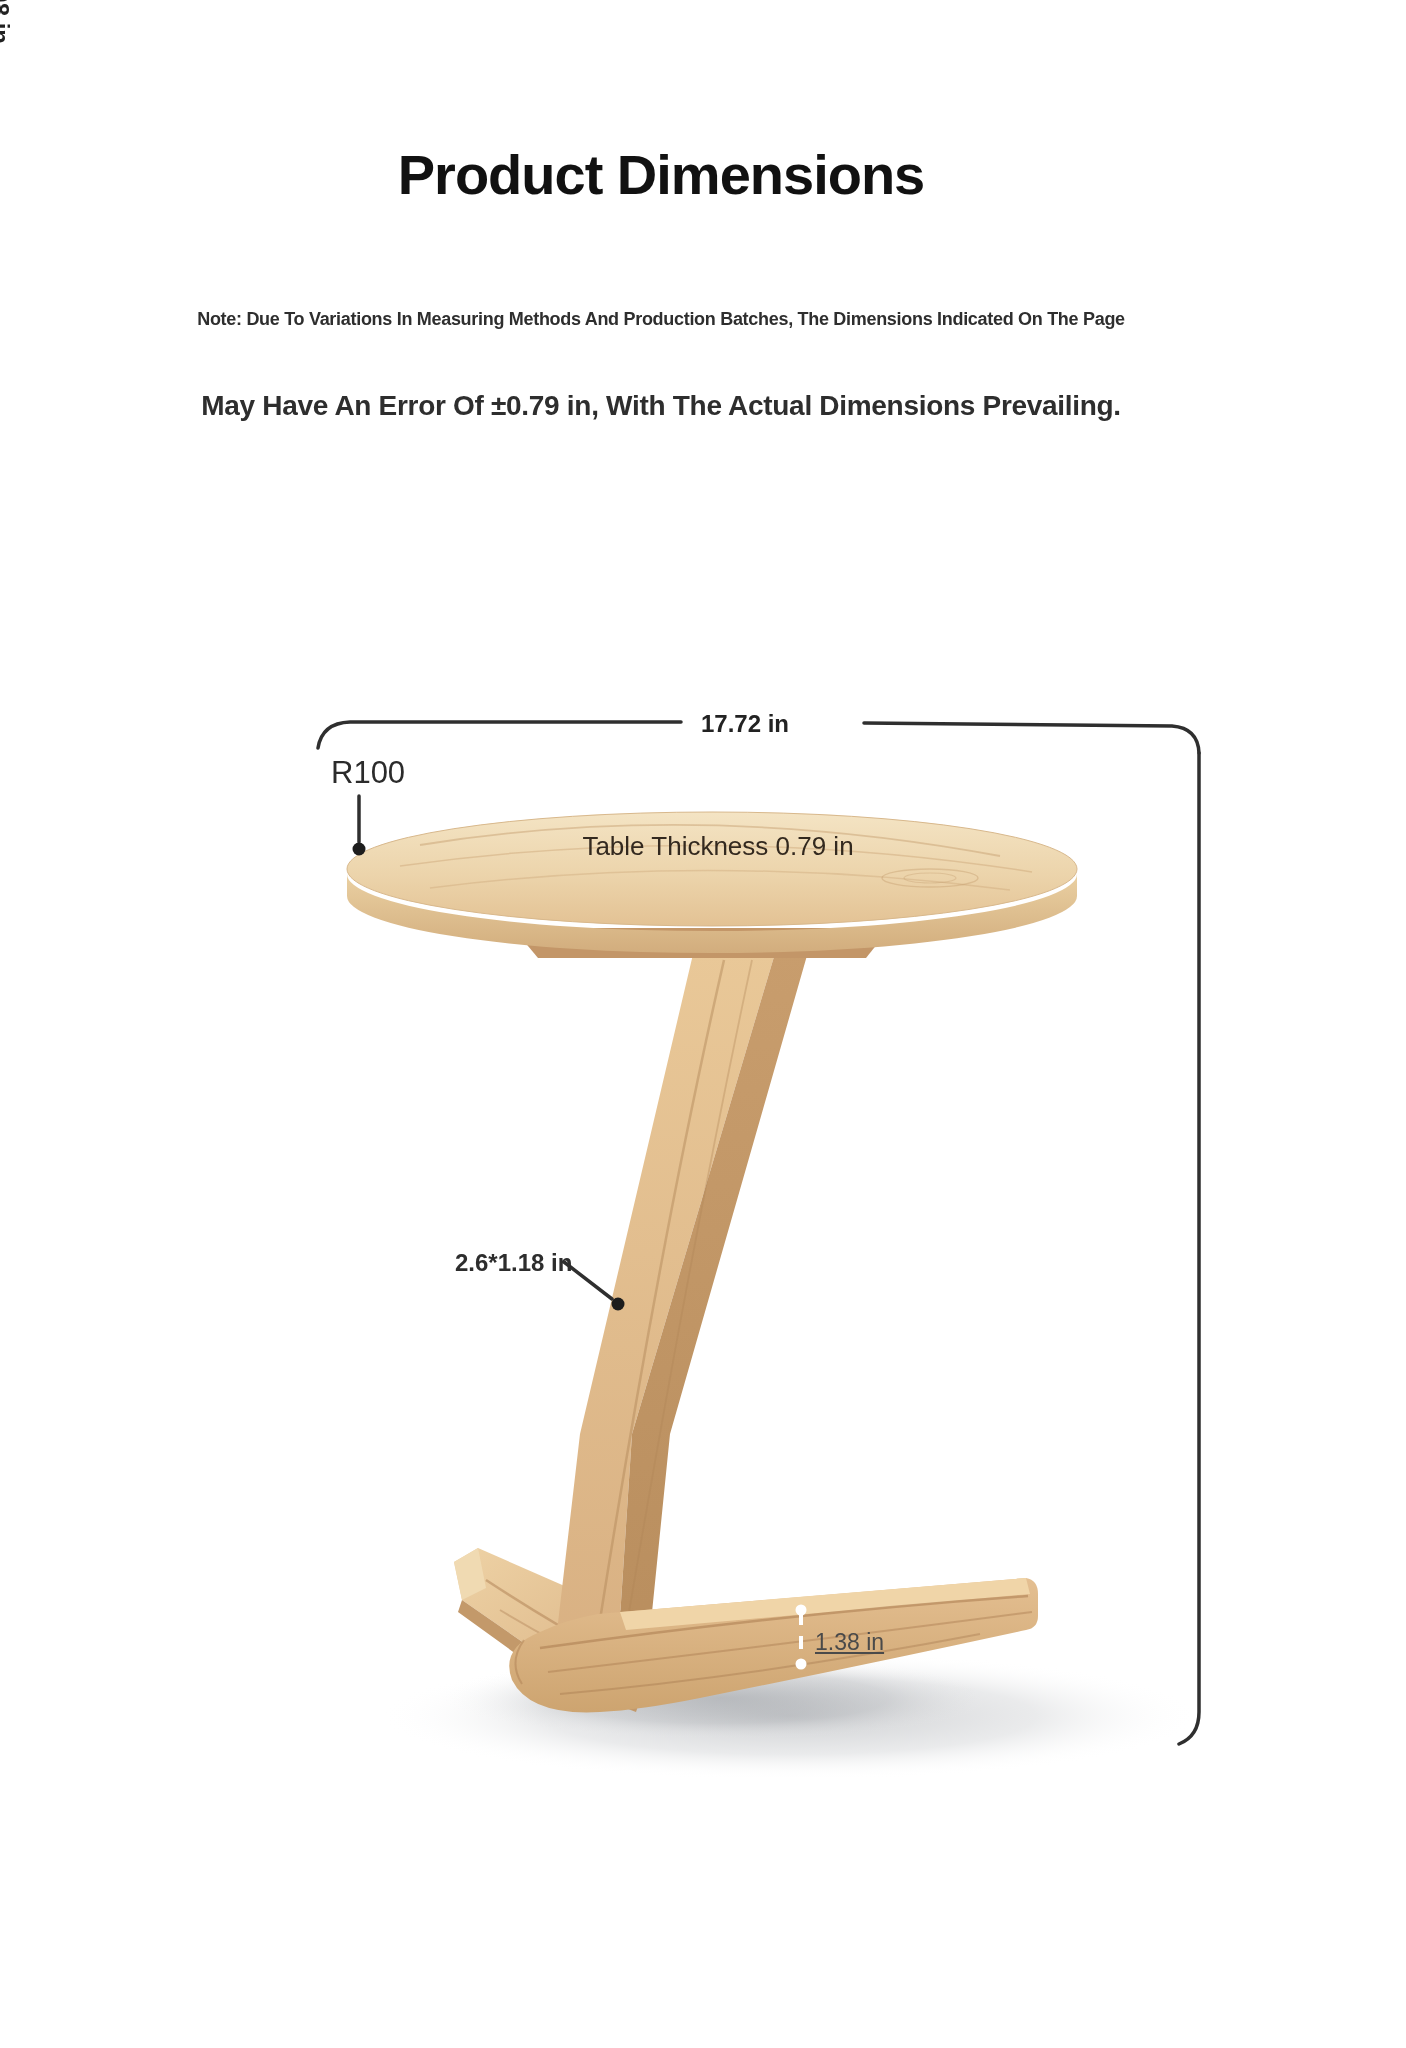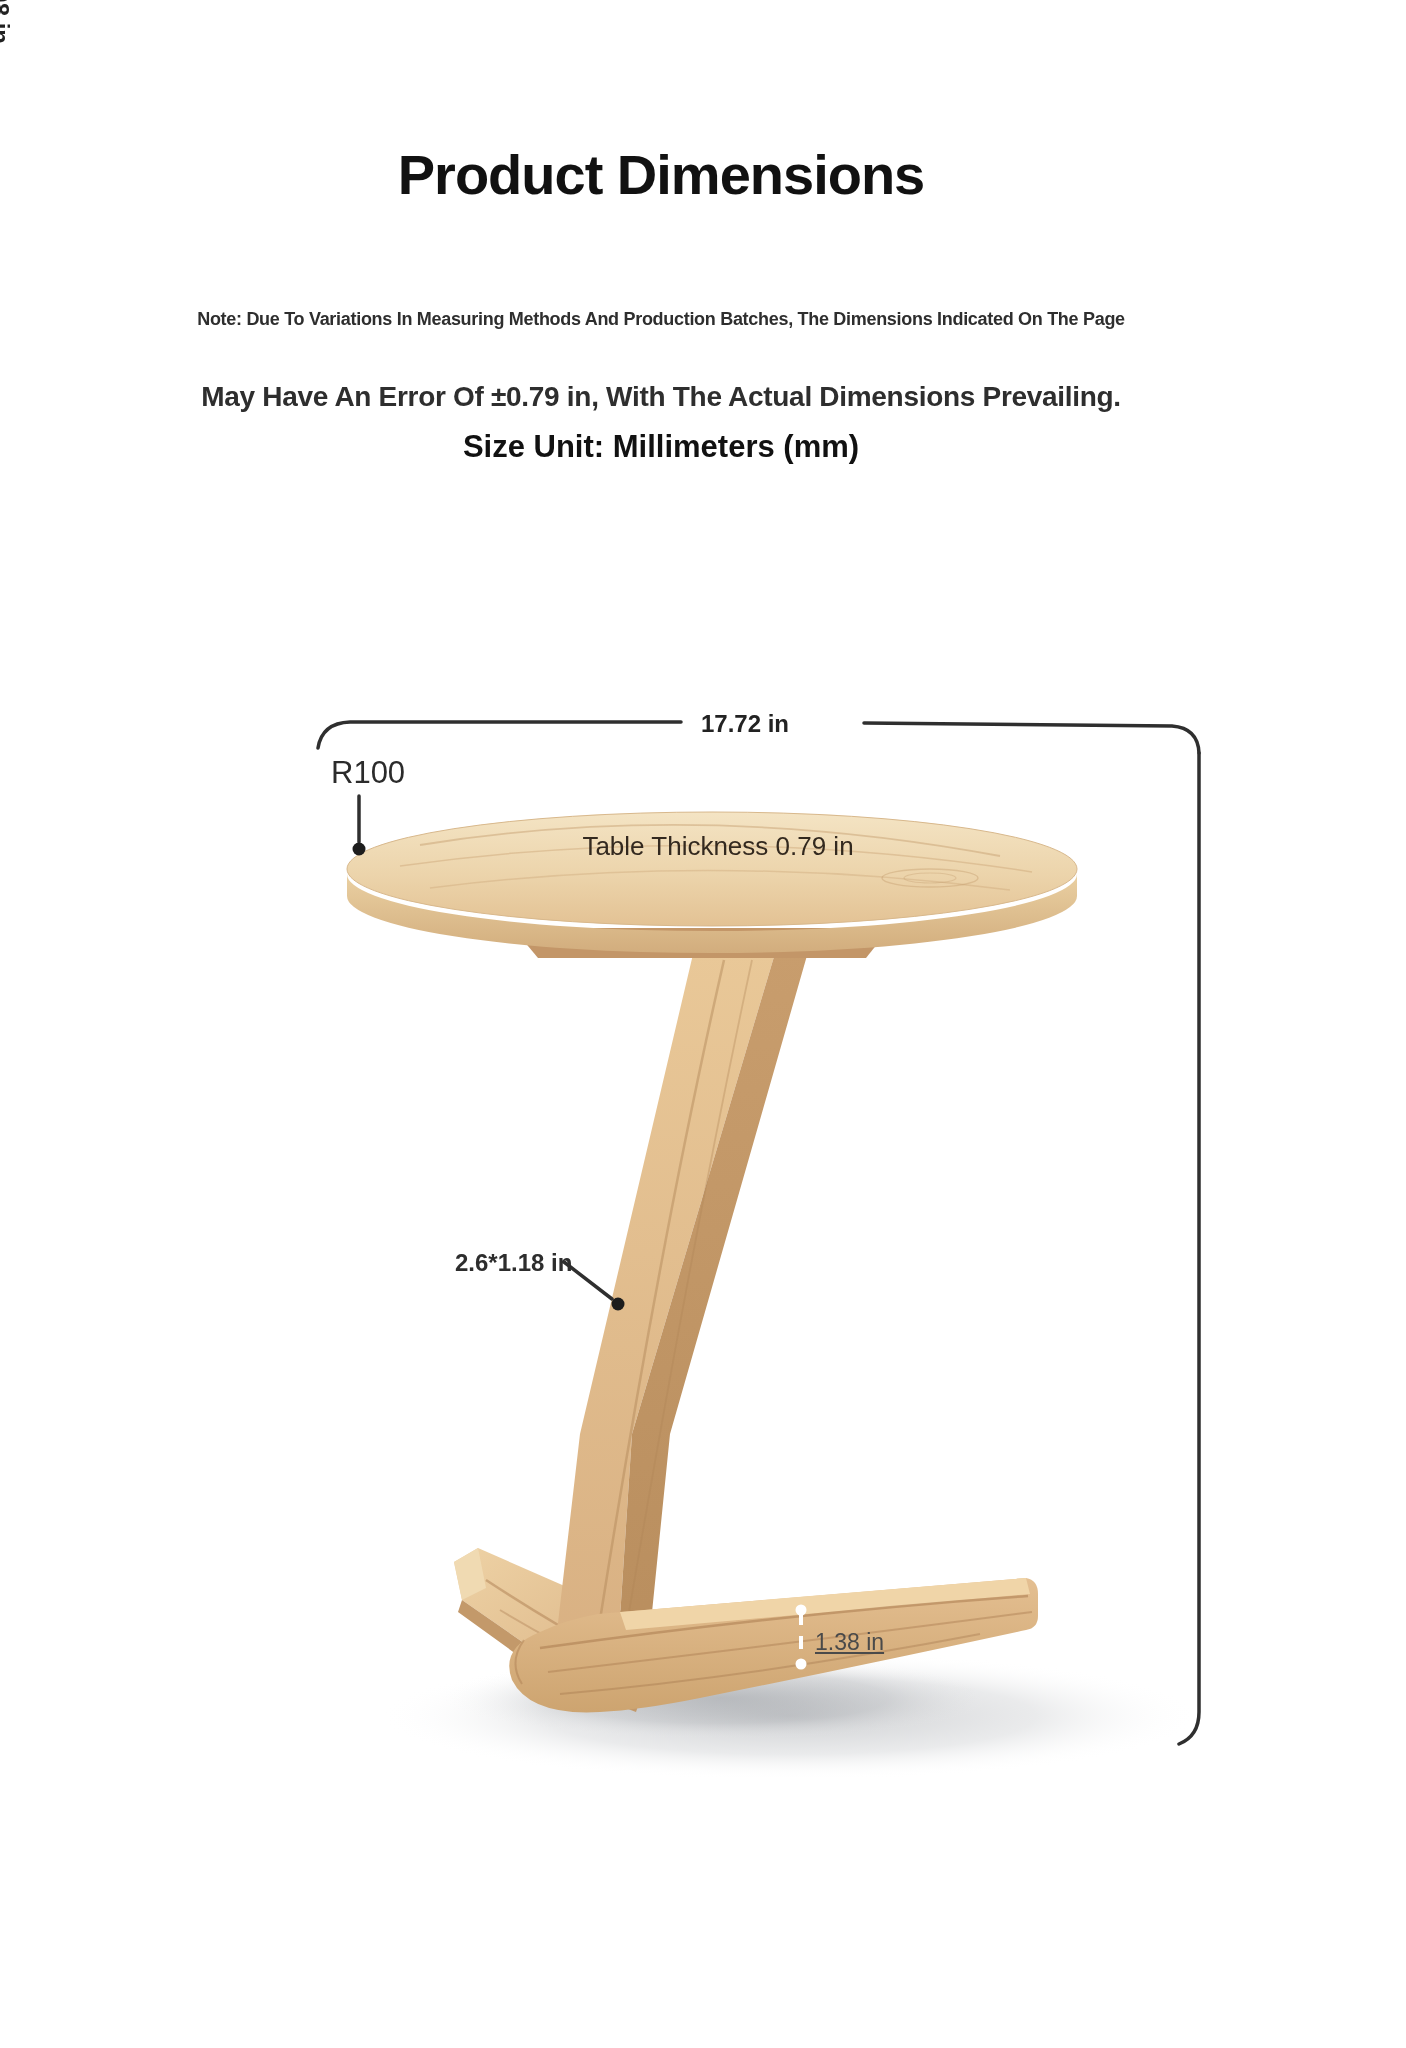--- a/index.html
+++ b/index.html
@@ -2,21 +2,21 @@
 <html><head>
 <meta charset="utf-8">
 <style>
   html,body{margin:0;padding:0;background:#ffffff;}
   body{width:1406px;height:2048px;position:relative;overflow:hidden;
        font-family:"Liberation Sans","DejaVu Sans",sans-serif;color:#111;}
   .page{position:absolute;inset:0;}
   .centered-text{position:absolute;left:0;width:1322px;text-align:center;white-space:nowrap;}
   .page-title{top:142px;font-size:56px;font-weight:700;letter-spacing:-1px;color:#111;}
   .note-line-1{top:309px;font-size:18px;font-weight:700;letter-spacing:-0.3px;color:#2e2e2e;}
-  .note-line-2{top:381px;font-size:28px;font-weight:700;letter-spacing:-0.3px;color:#2e2e2e;}
+  .note-line-2{top:390px;font-size:28px;font-weight:700;letter-spacing:-0.3px;color:#2e2e2e;}
   .size-unit{top:429px;font-size:31px;font-weight:700;color:#111;}
   .caption{top:1928px;font-size:37px;font-weight:700;letter-spacing:-0.5px;color:#111;}
 
   .diagram-svg{position:absolute;left:0;top:0;width:1406px;height:2048px;}
 
   
   .dim-label{position:absolute;white-space:nowrap;}
   .center-anchor{position:absolute;width:0;display:flex;justify-content:center;}
   .center-anchor > span{white-space:nowrap;}
   .width-label{left:745px;top:710px;font-size:24px;font-weight:600;color:#222;}
@@ -128,21 +128,20 @@
 
     <g>
       <line x1="564" y1="1262" x2="612" y2="1299" stroke="#2f2f2f" stroke-width="3.5" stroke-linecap="round"></line>
       <circle cx="618" cy="1304" r="6.5" fill="#1d1d1d"></circle>
     </g>
   </svg>
 
   <div class="centered-text page-title">Product Dimensions</div>
   <div class="centered-text note-line-1">Note: Due To Variations In Measuring Methods And Production Batches, The Dimensions Indicated On The Page</div>
   <div class="centered-text note-line-2">May Have An Error Of ±0.79 in, With The Actual Dimensions Prevailing.</div>
-  <div class="centered-text size-unit">Size Unit: Millimeters (mm)</div>
 
   <div class="center-anchor width-label">
     <span>17.72 in</span>
   </div>
   <div class="dim-label radius-label">R100</div>
   <div class="center-anchor thickness-label">
     <span>Table Thickness 0.79 in</span>
   </div>
   <div class="dim-label leg-label">2.6*1.18 in</div>
   <div class="dim-label base-label">1.38 in</div>

